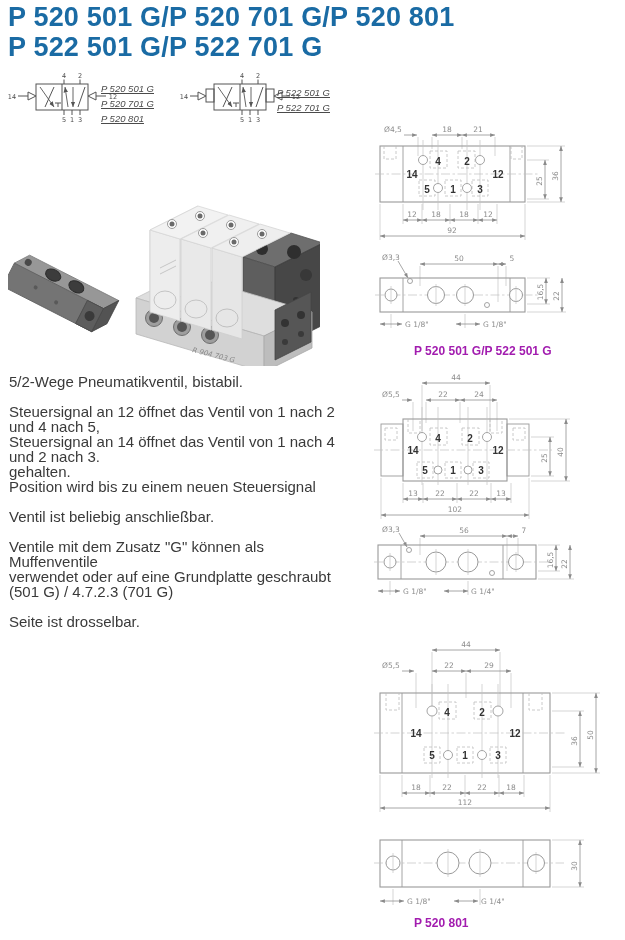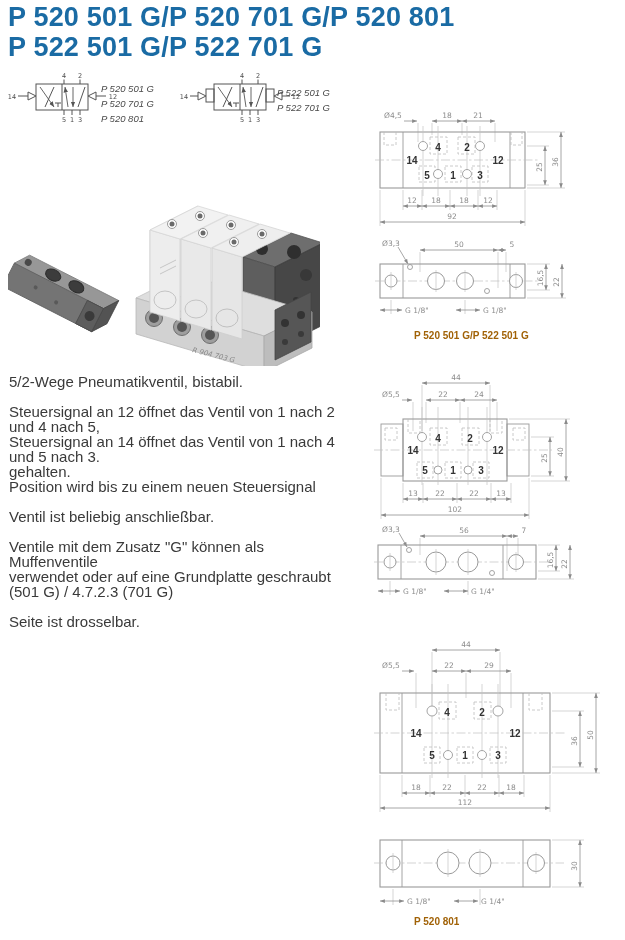--- a/index.html
+++ b/index.html
@@ -2,27 +2,27 @@
 <html><head>
 <meta charset="utf-8">
 <style>
   html,body{margin:0;padding:0;background:#fff;}
   .page{position:relative;width:625px;height:940px;background:#fff;overflow:hidden;
         font-family:"Liberation Sans",sans-serif;}
   
   .title{position:absolute;left:8px;top:2px;color:#1a6ba4;font-weight:bold;
          font-size:27px;line-height:30px;letter-spacing:0.2px;}
   
-  .variants{position:absolute;font-style:italic;font-size:9.5px;line-height:15px;color:#4a4a4a;}
+  .variants{position:absolute;font-style:italic;font-size:9.5px;line-height:15px;color:#4a4a4a;text-decoration:underline;}
   
   .desc{position:absolute;left:9px;top:374px;width:345px;color:#3a3a3a;font-size:15px;line-height:15px;}
   .desc p{margin:0 0 15px 0;}
   
   .drawing{position:absolute;left:372px;width:253px;}
-  .caption{font-size:10px;font-weight:bold;color:#a16207;margin:2px 0 0 10px;padding-left:32px;}
+  .caption{font-size:12px;font-weight:bold;color:#a21caf;margin:2px 0 0 10px;padding-left:32px;}
   svg{display:block;}
   
   .sl{stroke:#9a9a9a;stroke-width:1.1;fill:none;}
   .sl2{stroke:#9a9a9a;stroke-width:0.9;fill:none;}
   .dsh{stroke:#bcbcbc;stroke-width:0.8;fill:none;stroke-dasharray:3 2;}
   .cl{stroke:#c0c0c0;stroke-width:0.7;fill:none;stroke-dasharray:9 2.5 2.5 2.5;}
   .ext{stroke:#c3c3c3;stroke-width:0.7;fill:none;}
   .dl{stroke:#8a8a8a;stroke-width:0.75;fill:none;marker-start:url(#ah);marker-end:url(#ah);}
   .dle{stroke:#8a8a8a;stroke-width:0.75;fill:none;marker-end:url(#ah);}
   .hole{stroke:#9a9a9a;stroke-width:1;fill:#fff;}
@@ -195,35 +195,35 @@
     </g>
   </svg>
 
   <div class="desc">
     <p>5/2-Wege Pneumatikventil, bistabil.</p>
     <p>
       </p>
       <div>Steuersignal an 12 öffnet das Ventil von 1 nach 2</div>
       <div>und 4 nach 5,</div>
       <div>Steuersignal an 14 öffnet das Ventil von 1 nach 4</div>
-      <div>und 5 nach 3.</div>
+      <div>und 2 nach 3.</div>
       <div>gehalten.</div>
       <div>Position wird bis zu einem neuen Steuersignal</div>
     <p></p>
     <p>Ventil ist beliebig anschließbar.</p>
     <p>
       </p>
       <div>Ventile mit dem Zusatz "G" können als Muffenventile</div>
       <div>verwendet oder auf eine Grundplatte geschraubt</div>
       <div>(501 G) / 4.7.2.3 (701 G)</div>
     <p></p>
     <p>Seite ist drosselbar.</p>
   </div>
 
-  <div class="drawing" style="top:96px">
+  <div class="drawing" style="top:110px">
     <svg width="253" height="140" viewBox="0 0 253 140">
       <text class="dts" x="12" y="22">Ø4,5</text>
       <line class="dle" x1="32" y1="25" x2="45" y2="25"></line>
       <line class="ext" x1="46" y1="27" x2="46" y2="46"></line>
       <line class="dl" x1="60" y1="25" x2="90" y2="25"></line>
       <text class="dt" x="75" y="22">18</text>
       <line class="dl" x1="90" y1="25" x2="123" y2="25"></line>
       <text class="dt" x="106" y="22">21</text>
       <line class="ext" x1="60" y1="27" x2="60" y2="39"></line>
         <line class="ext" x1="90" y1="27" x2="90" y2="39"></line>

